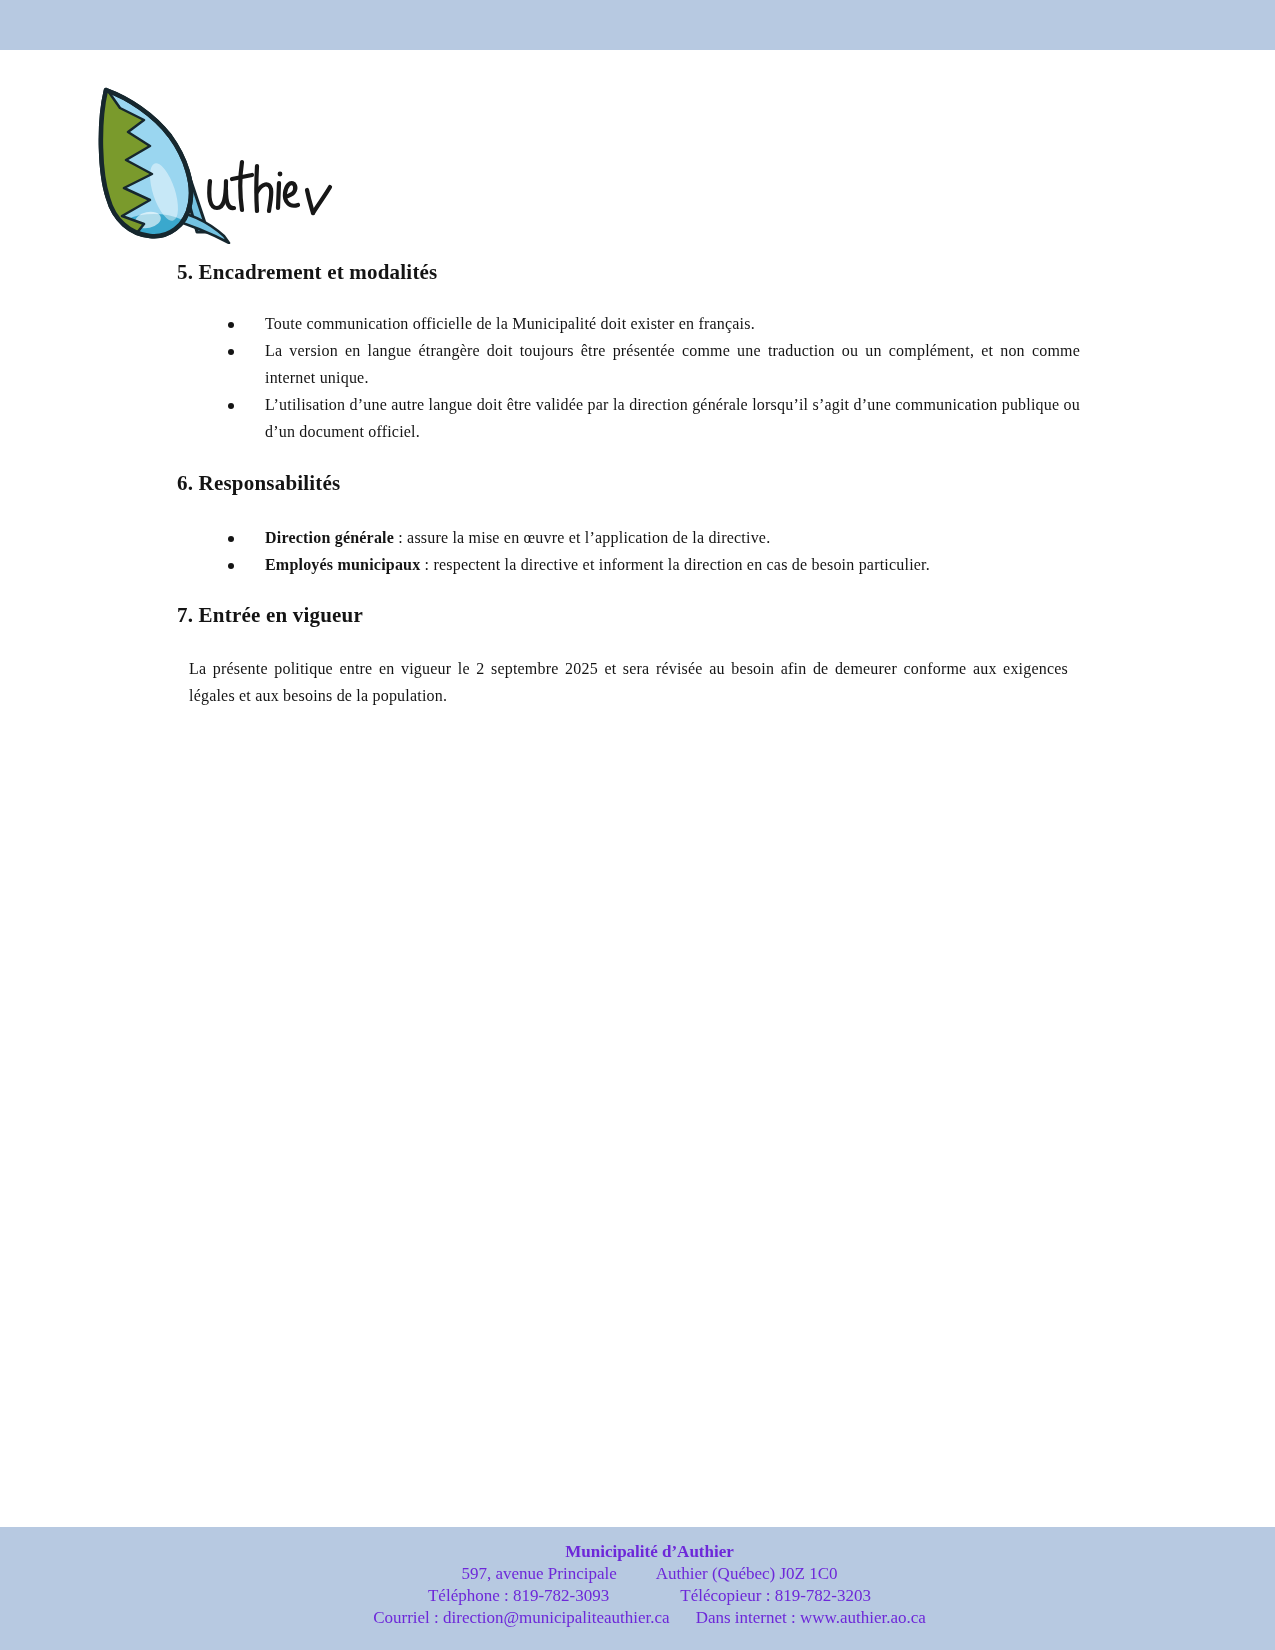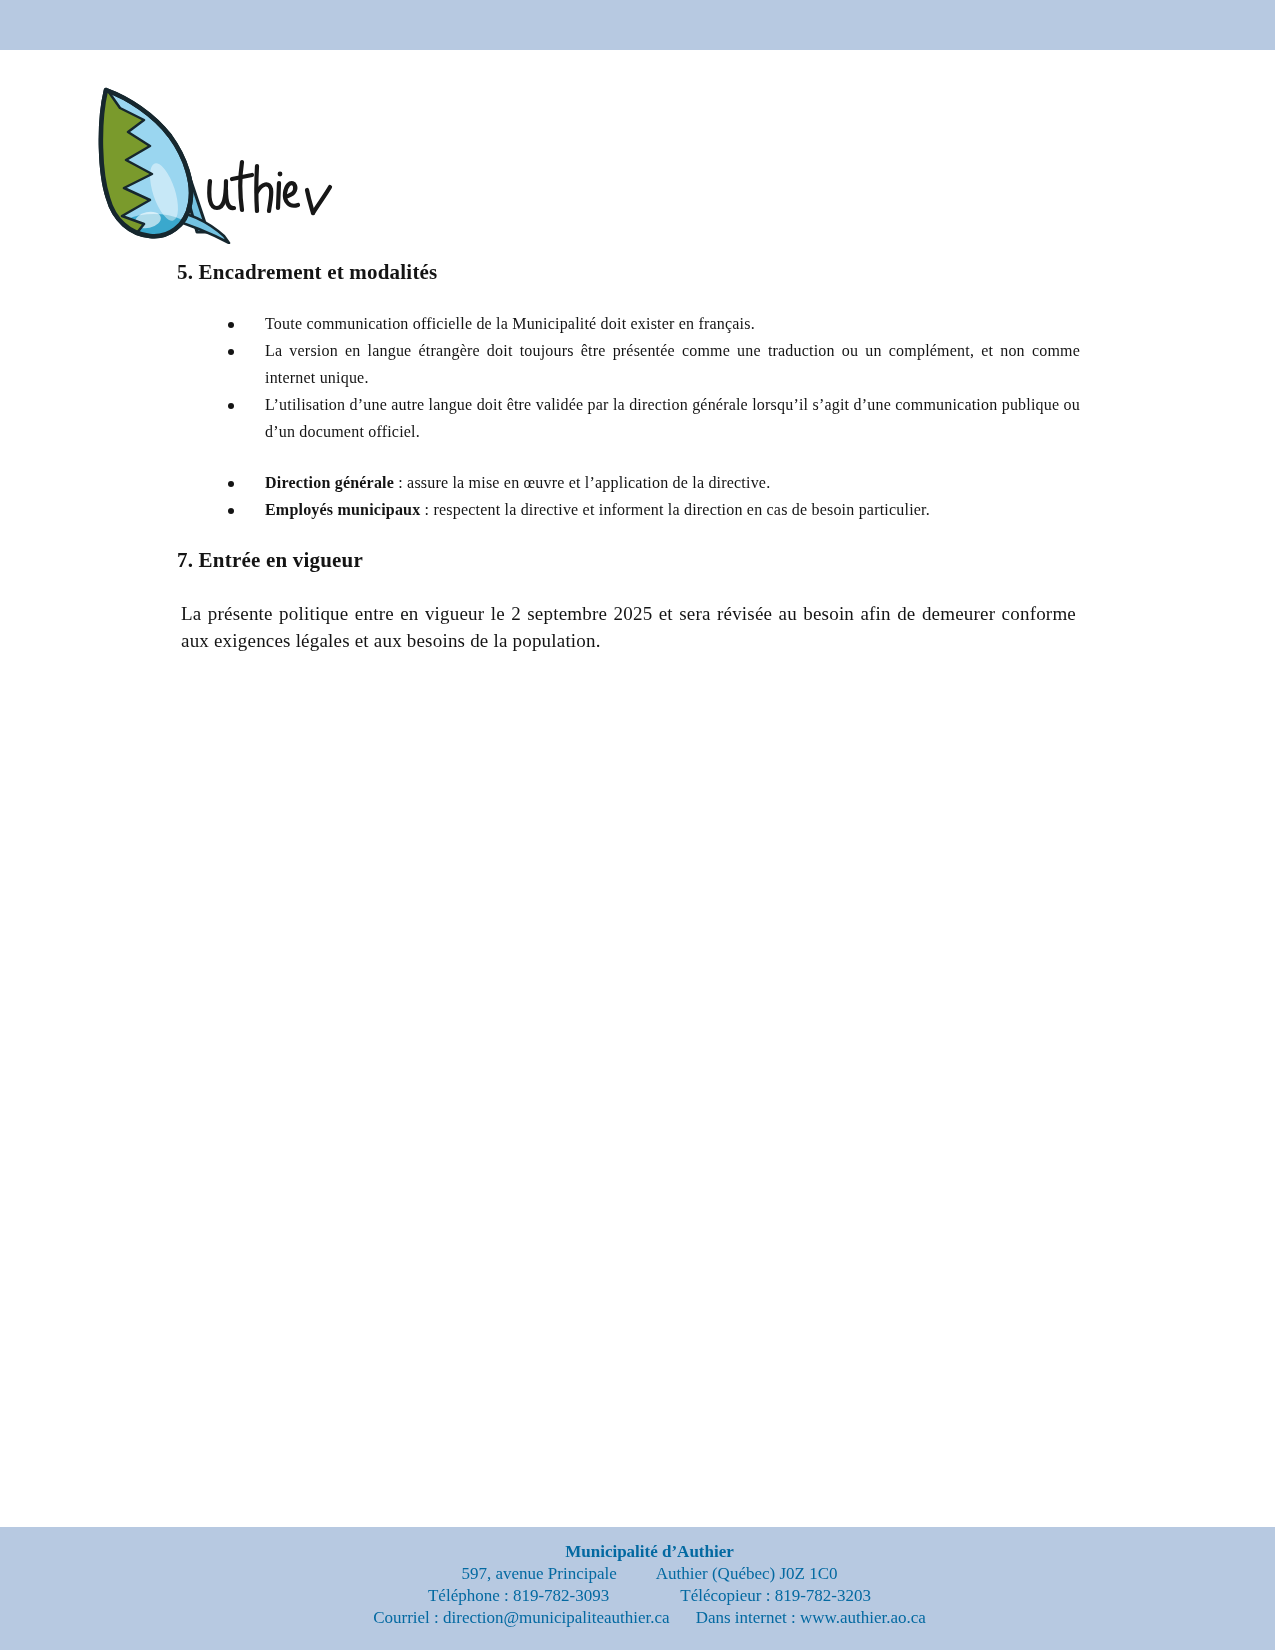--- a/index.html
+++ b/index.html
@@ -35,27 +35,27 @@
     font-size:16px; line-height:27px;
     text-align:justify; letter-spacing:0.2px;
   }
   .bullet-dot {
     position:absolute; left:51px; top:12px;
     width:6px; height:6px; border-radius:50%;
     background:#141414;
   }
   .lead { font-weight:bold; }
   .body-para {
-    font-size:19px; line-height:27px; text-align:justify;
-    letter-spacing:0.2px; margin:4px;
+    font-size:16px; line-height:27px; text-align:justify;
+    letter-spacing:0.2px; margin:12px;
   }
   .footer {
     position:absolute; left:0; right:0; bottom:0; height:123px;
     background:#b7c9e1;
-    font-size:17px; line-height:22px; color:#0369a1;
+    font-size:17px; line-height:22px; color:#6d28d9;
     padding-top:14px; box-sizing:border-box;
   }
   .footer-inner { transform:translateX(12px); }
   .f-row { display:flex; justify-content:center; white-space:pre; }
   .f-title { text-align:center; font-weight:bold; transform:translateX(12px); }
   .gap-a { gap:39px; } .gap-b { gap:71px; } .gap-c { gap:26px; }
 </style>
 </head>
 <body>
 
@@ -116,20 +116,21 @@
       <div class="bullet-item">
         <span class="bullet-dot"></span>
         <span>La version en langue étrangère doit toujours être présentée comme une traduction ou un complément, et non comme internet unique.</span>
       </div>
       <div class="bullet-item">
         <span class="bullet-dot"></span>
         <span>L’utilisation d’une autre langue doit être validée par la direction générale lorsqu’il s’agit d’une communication publique ou d’un document officiel.</span>
       </div>
     </div>
 
+    <h2 class="sec-title t6">6. Responsabilités</h2>
 
     <div class="bullet-list l6">
       <div class="bullet-item">
         <span class="bullet-dot"></span>
         <span class="lead">Direction générale</span><span> : assure la mise en œuvre et l’application de la directive.</span>
       </div>
       <div class="bullet-item">
         <span class="bullet-dot"></span>
         <span class="lead">Employés municipaux</span><span> : respectent la directive et informent la direction en cas de besoin particulier.</span>
       </div>

